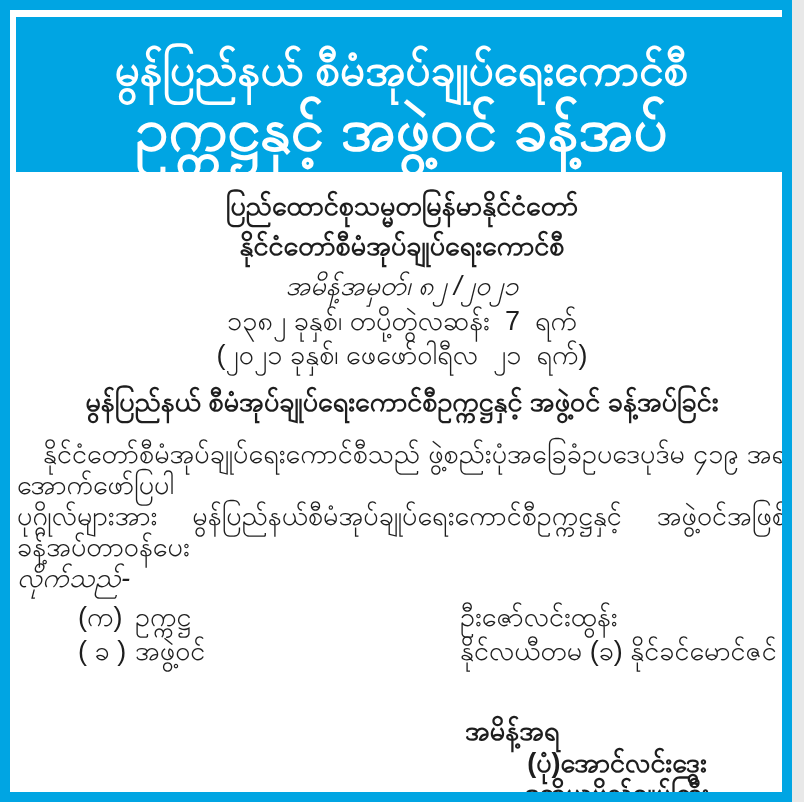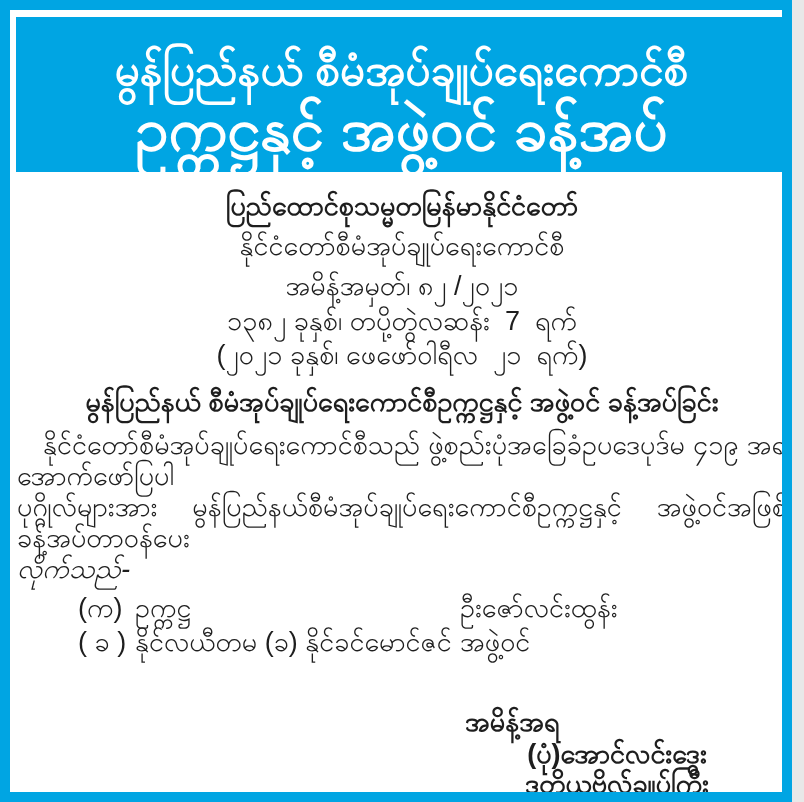--- a/index.html
+++ b/index.html
@@ -44,27 +44,27 @@
     top: 172px;
     width: 770px;
     font-size: 27px;
     z-index: 1;
   }
 
   .center { text-align: center; }
   .pre { white-space: pre-wrap; }
 
   .line-country { margin-top: 14px; line-height: 40px; font-weight: bold; }
-  .line-council { line-height: 40px; font-weight: normal; }
-  .line-order   { margin-top: 2px; line-height: 36px; }
+  .line-council { line-height: 40px; font-weight: bold; }
+  .line-order   { margin-top: 2px; line-height: 36px; font-style: italic; }
   .line-date1   { line-height: 34px; }
   .line-date2   { line-height: 34px; }
   .subject      { margin-top: 10px; line-height: 40px; font-weight: bold; }
 
-  .para { margin-top: 8px; line-height: 31px; }
+  .para { margin-top: 17px; line-height: 31px; }
   .para-line { text-align: justify; }
   .para-line.justify-full { text-align-last: justify; }
   .para-line.first { text-indent: 26px; }
   .para-line.last { text-align: left; font-style: italic; }
 
   .appointees { margin-top: 6px; }
   .app-row {
     display: grid;
     grid-template-columns: 57px 325px 1fr;
     margin-left: 61px;
@@ -115,22 +115,22 @@
     </div>
 
     <div class="appointees">
       <div class="app-row">
         <span>(က)</span>
         <span>ဥက္ကဋ္ဌ</span>
         <span>ဦးဇော်လင်းထွန်း</span>
       </div>
       <div class="app-row">
         <span>( ခ )</span>
+        <span>အဖွဲ့ဝင်</span>
         <span>နိုင်လယီတမ (ခ) နိုင်ခင်မောင်ဇင်</span>
-        <span>အဖွဲ့ဝင်</span>
       </div>
     </div>
 
     <div class="by-order">အမိန့်အရ</div>
 
     <div class="sig-block">
       <div class="sig-line">(ပုံ)အောင်လင်းဒွေး</div>
       <div class="sig-line">ဒုတိယဗိုလ်ချုပ်ကြီး</div>
       <div class="sig-line">အတွင်းရေးမှူး</div>
 

